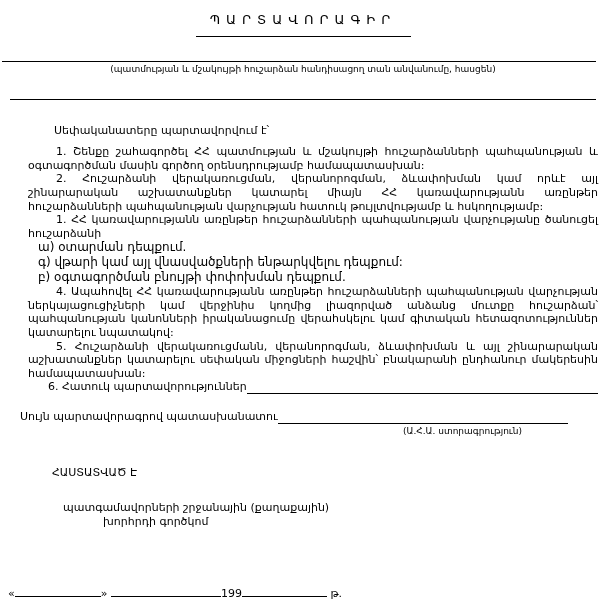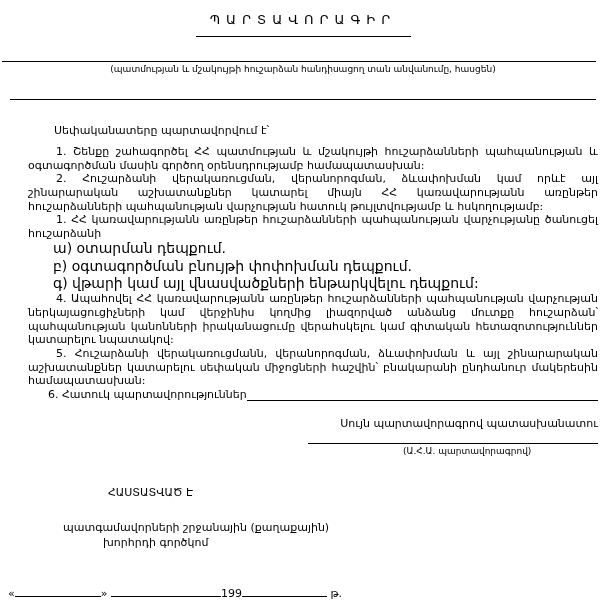--- a/index.html
+++ b/index.html
@@ -13,34 +13,34 @@
   .subtitle { width:545px; margin:11px auto 0 auto; text-align:center; font-size:11px; line-height:1.5; }
 
   .fline { border-bottom:1px solid #000; height:1px; }
   .fline-1 { margin-top:24px; margin-left:-6px; margin-right:2px; }
   .fline-2 { margin-top:25px; margin-left:2px; margin-right:2px; }
   .fcaption { text-align:center; font-size:9px; margin-top:2px; color:#000; }
 
   .intro { font-size:11px; margin:24px 0 8px 46px; }
 
   .para { font-size:11px; line-height:1.24; text-align:justify; text-indent:28px;margin-left:20px; }
-  .subitem { font-size:14px; line-height:1.24; margin-left:45px; }
+  .subitem { font-size:12px; line-height:1.24; margin-left:30px; }
 
   .row-fill { display:flex; align-items:flex-end; font-size:11px; line-height:1.24;margin-left:12px; }
   .row-fill .lead { white-space:nowrap; }
   .c6 { padding-left:28px; }
   .fill { border-bottom:1px solid #000; height:13px; }
   .fill-grow { flex:1 1 auto; }
   .fill-sign { width:290px; }
 
-  .responsible { margin-top:16px;flex-direction:column; }
+  .responsible { margin-top:16px; }
   .sig-caption { font-size:9px; margin:2px 0 0 395px; }
 
   .approved { margin-top:30px; font-size:11px; line-height:1.3; }
-  .approved .a1 { margin-left:100px; }
+  .approved .a1 { margin-left:44px; }
   .approved .a2 { margin-left:55px;margin-top:21px; }
   .approved .a3 { margin-left:95px; }
 
   .date-row { position:absolute; left:8px; bottom:4px; font-size:11px; white-space:nowrap; }
   .dfill { display:inline-block; border-bottom:1px solid #000; height:12px; vertical-align:baseline; }
   .w86 { width:86px; }
   .w110 { width:110px; }
   .w85 { width:85px; }
 </style>
 </head>
@@ -56,35 +56,35 @@
   <div class="fcaption">(պատմության և մշակույթի հուշարձան հանդիսացող տան անվանումը, հասցեն)</div>
 
   <div class="fline fline-2"></div>
 
   <p class="intro">Սեփականատերը պարտավորվում է՝</p>
 
   <p class="para">1. Շենքը շահագործել ՀՀ պատմության և մշակույթի հուշարձանների պահպանության և օգտագործման մասին գործող օրենսդրությամբ համապատասխան:</p>
   <p class="para">2. Հուշարձանի վերակառուցման, վերանորոգման, ձևափոխման կամ որևէ այլ շինարարական աշխատանքներ կատարել միայն ՀՀ կառավարությանն առընթեր հուշարձանների պահպանության վարչության հատուկ թույլտվությամբ և հսկողությամբ:</p>
   <p class="para">1. ՀՀ կառավարությանն առընթեր հուշարձանների պահպանության վարչությանը ծանուցել հուշարձանի</p>
   <p class="subitem">ա) օտարման դեպքում.</p>
+  <p class="subitem">գ) վթարի կամ այլ վնասվածքների ենթարկվելու դեպքում:</p>
   <p class="subitem">բ) օգտագործման բնույթի փոփոխման դեպքում.</p>
-  <p class="subitem">գ) վթարի կամ այլ վնասվածքների ենթարկվելու դեպքում:</p>
   <p class="para">4. Ապահովել ՀՀ կառավարությանն առընթեր հուշարձանների պահպանության վարչության ներկայացուցիչների կամ վերջինիս կողմից լիազորված անձանց մուտքը հուշարձան՝ պահպանության կանոնների իրականացումը վերահսկելու կամ գիտական հետազոտություններ կատարելու նպատակով:</p>
   <p class="para">5. Հուշարձանի վերակառուցմանն, վերանորոգման, ձևափոխման և այլ շինարարական աշխատանքներ կատարելու սեփական միջոցների հաշվին՝ բնակարանի ընդհանուր մակերեսին համապատասխան:</p>
 
   <div class="row-fill c6">
     <span class="lead">6. Հատուկ պարտավորություններ</span>
     <span class="fill fill-grow"></span>
   </div>
 
   <div class="row-fill responsible">
     <span class="lead">Սույն պարտավորագրով պատասխանատու</span>
     <span class="fill fill-sign"></span>
   </div>
-  <div class="sig-caption">(Ա.Հ.Ա. պարտավորագրով)</div>
+  <div class="sig-caption">(Ա.Հ.Ա. ստորագրություն)</div>
 
   <div class="approved">
     <div class="a1">ՀԱՍՏԱՏՎԱԾ Է</div>
     <div class="a2">պատգամավորների շրջանային (քաղաքային)</div>
     <div class="a3">խորհրդի գործկոմ</div>
   </div>
 
   <div class="date-row">
     <span>«</span><span class="dfill w86"></span><span>»</span> <span class="dfill w110"></span><span>199</span><span class="dfill w85"></span> <span>թ.</span>
   </div>

